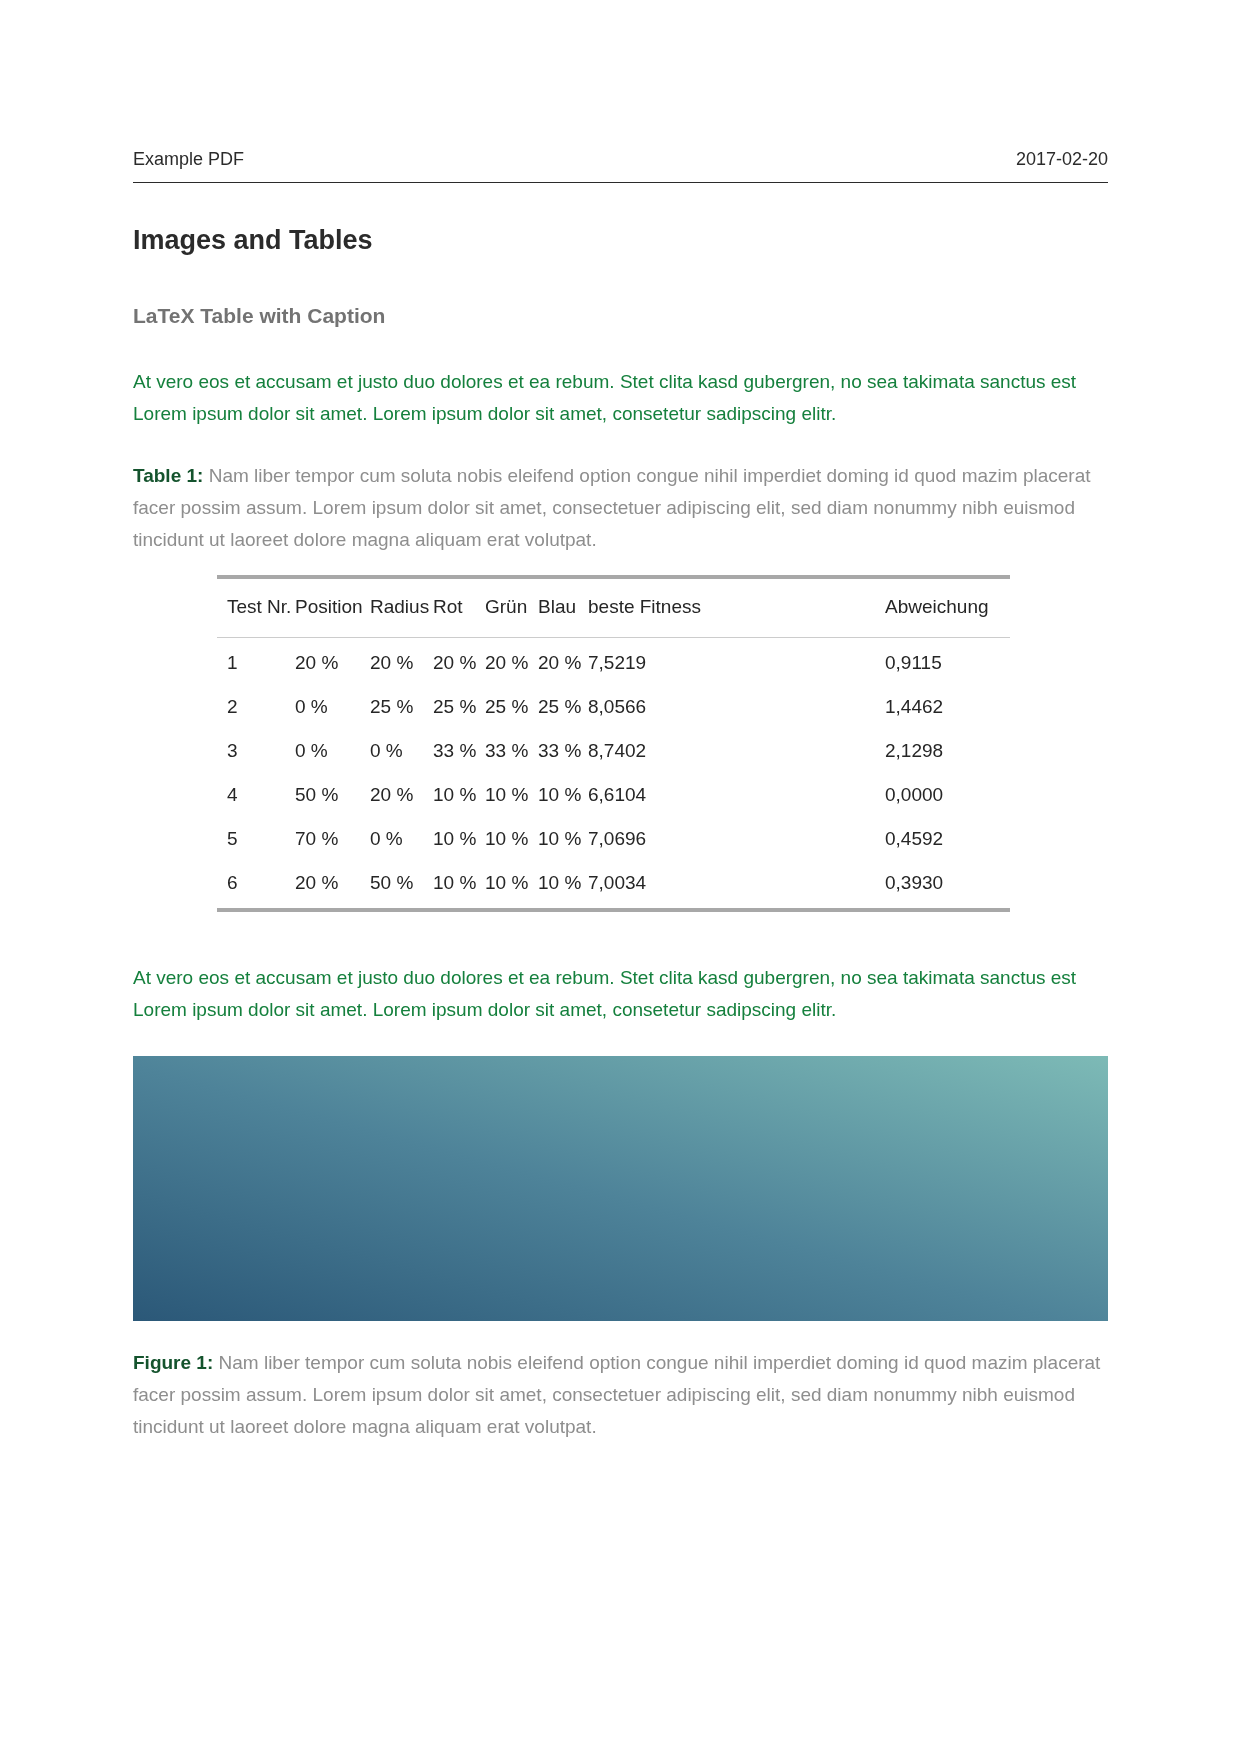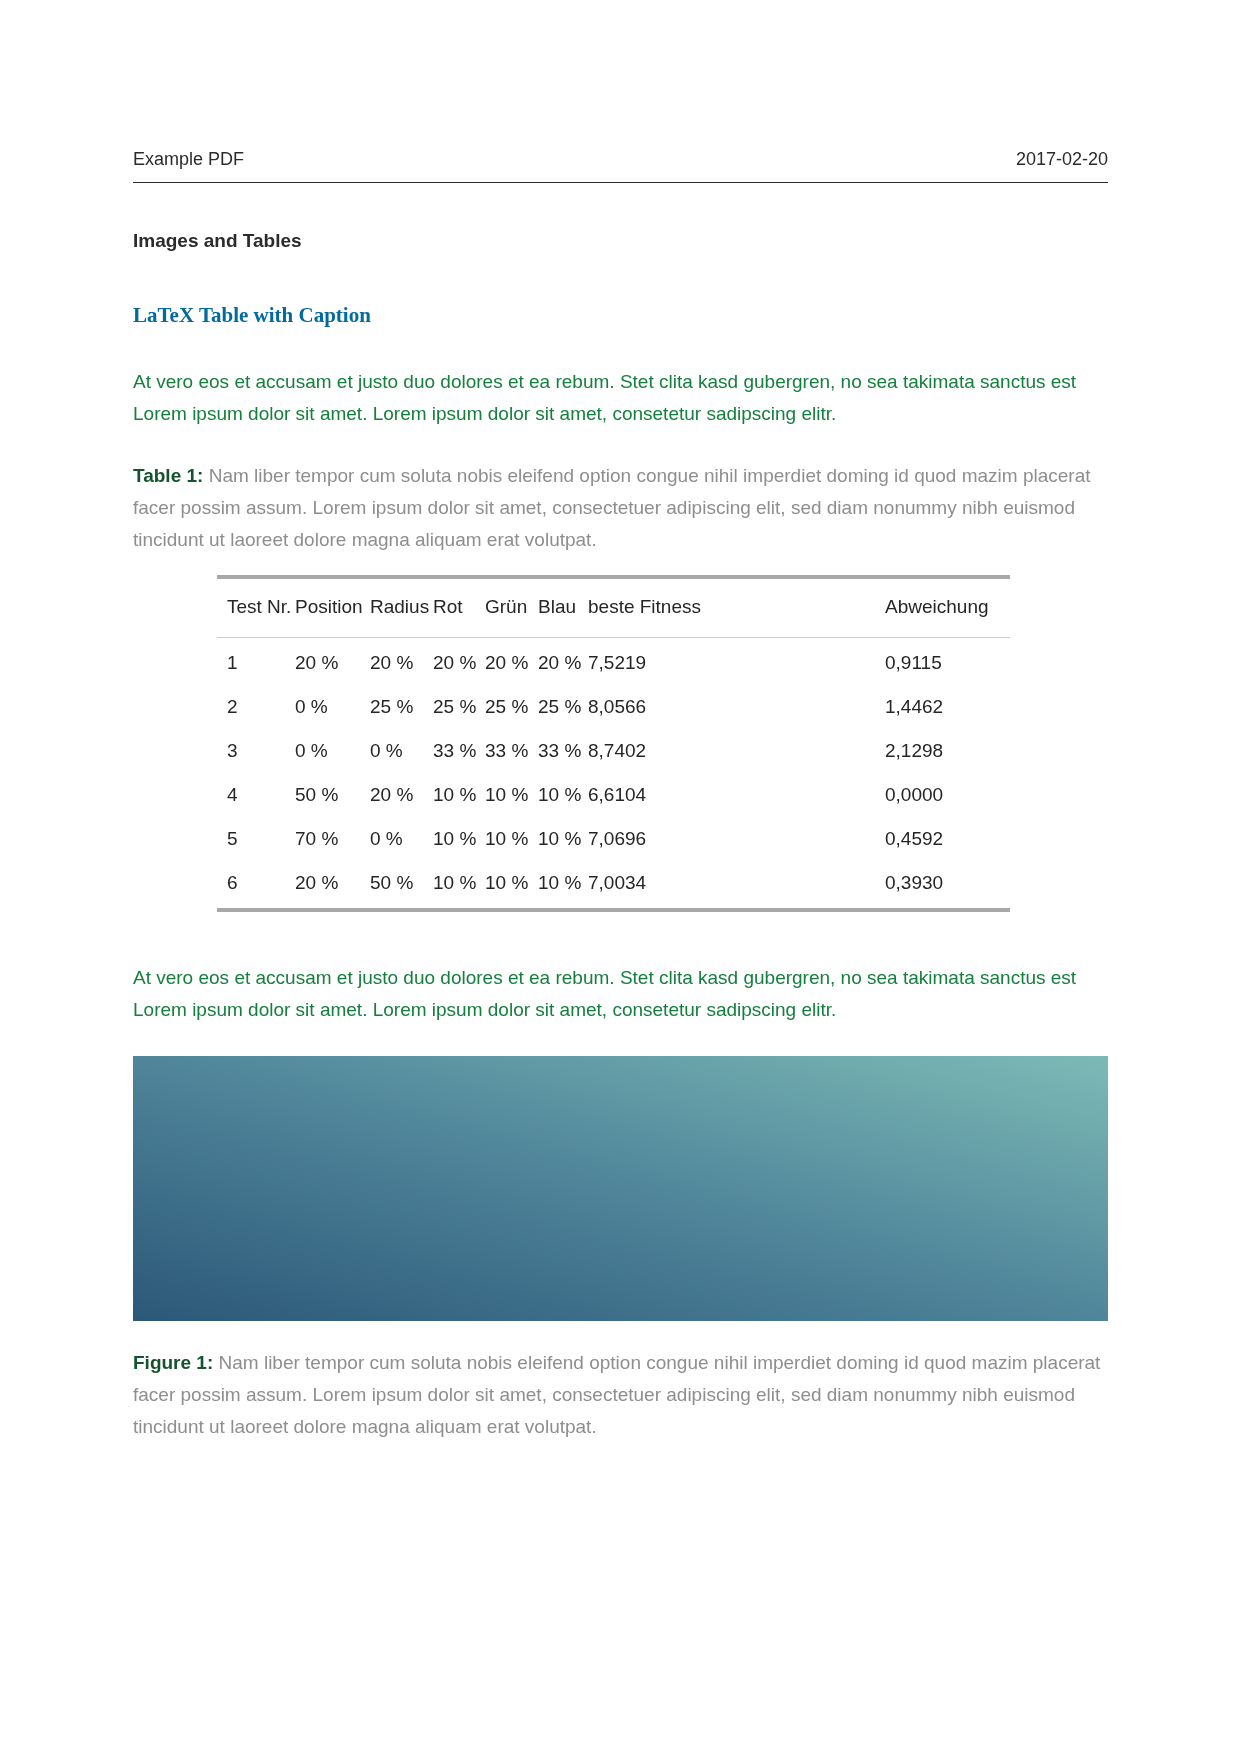--- a/index.html
+++ b/index.html
@@ -24,32 +24,31 @@
     padding-top: 148px;
     padding-bottom: 12px;
     border-bottom: 1.5px solid #2b2b2b;
     font-size: 18px;
     line-height: 22px;
     color: #2b2b2b;
   }
 
   h1.page-title {
     margin-top: 43px;
-    font-size: 19px;
+    font-size: 27px;
     line-height: 29px;
     font-weight: 700;
     color: #2b2b2b;
   }
   h2.section-heading {
     margin-top: 48px;
     font-size: 21px;
     line-height: 25px;
     font-weight: 700;
-    color: #0369a1;
-    font-family: Liberation Serif, serif;
+    color: #737373;
   }
   h2.section-heading.second { margin-top: 50px; }
 
   p.body-text {
     margin-top: 38px;
     font-size: 19px;
     line-height: 32px;
     color: #15803d;
     max-width: 975px;
   }

